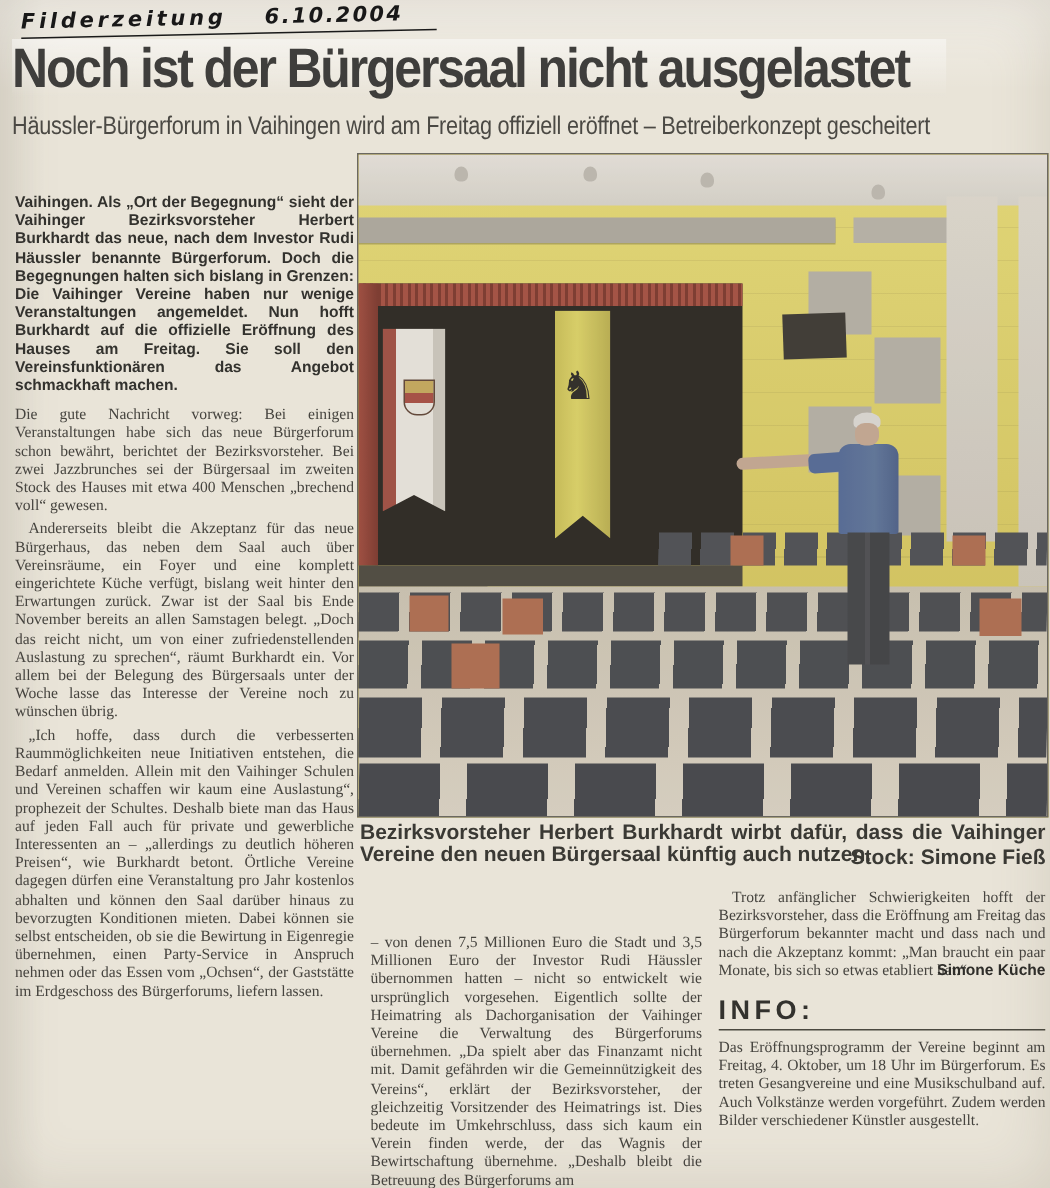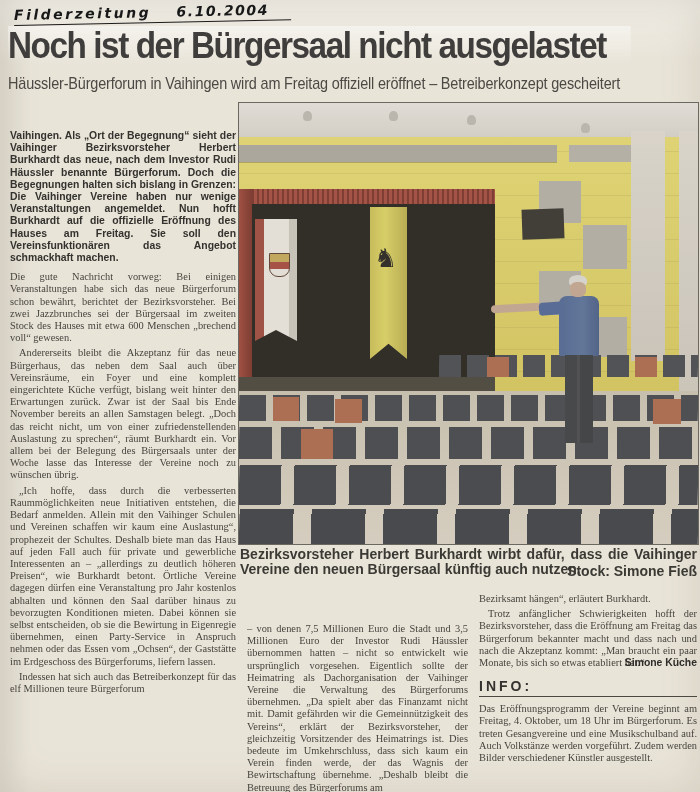--- a/index.html
+++ b/index.html
@@ -54,21 +54,21 @@
   .p-byline{position:relative;}
   .byline{
     position:absolute;right:0;bottom:0;
     font-family:"Liberation Sans", sans-serif;
     font-weight:700;font-size:10.4px;color:#2e2d29;
   }
   
   .info-box{margin-top:9px;}
   .info-title{
     font-family:"Liberation Sans", sans-serif;font-weight:700;
-    font-size:14px;letter-spacing:3px;color:#33322e;
+    font-size:18px;letter-spacing:3px;color:#33322e;
     border-bottom:1.6px solid #4a483f;padding-bottom:2px;margin-bottom:6px;
   }
   .info-text{font-size:10.4px;line-height:12.6px;text-align:justify;margin:0;}
   
   .caption{
     position:absolute;left:240px;top:547px;width:457px;height:32px;
     font-family:"Liberation Sans", sans-serif;
     font-weight:700;font-size:14px;line-height:14.5px;color:#3a3934;
     text-align:justify;
   }
@@ -132,24 +132,23 @@
   <div class="handwriting">
     <span>Filderzeitung</span>
     <span class="hw-date">6.10.2004</span>
   </div>
 
   <div class="headline">Noch ist der Bürgersaal nicht ausgelastet</div>
   <div class="subheadline">Häussler-Bürgerforum in Vaihingen wird am Freitag offiziell eröffnet – Betreiberkonzept gescheitert</div>
 
   <div class="col col-left">
     <p class="lead">Vaihingen. Als „Ort der Begegnung“ sieht der Vaihinger Bezirksvorsteher Herbert Burkhardt das neue, nach dem Investor Rudi Häussler benannte Bürgerforum. Doch die Begegnungen halten sich bislang in Grenzen: Die Vaihinger Vereine haben nur wenige Veranstaltungen angemeldet. Nun hofft Burkhardt auf die offizielle Eröffnung des Hauses am Freitag. Sie soll den Vereinsfunktionären das Angebot schmackhaft machen.</p>
-    <p>Die gute Nachricht vorweg: Bei einigen Veranstaltungen habe sich das neue Bürgerforum schon bewährt, berichtet der Bezirksvorsteher. Bei zwei Jazzbrunches sei der Bürgersaal im zweiten Stock des Hauses mit etwa 600 Menschen „brechend voll“ gewesen.</p>
+    <p>Die gute Nachricht vorweg: Bei einigen Veranstaltungen habe sich das neue Bürgerforum schon bewährt, berichtet der Bezirksvorsteher. Bei zwei Jazzbrunches sei der Bürgersaal im zweiten Stock des Hauses mit etwa 400 Menschen „brechend voll“ gewesen.</p>
     <p class="indent">Andererseits bleibt die Akzeptanz für das neue Bürgerhaus, das neben dem Saal auch über Vereinsräume, ein Foyer und eine komplett eingerichtete Küche verfügt, bislang weit hinter den Erwartungen zurück. Zwar ist der Saal bis Ende November bereits an allen Samstagen belegt. „Doch das reicht nicht, um von einer zufriedenstellenden Auslastung zu sprechen“, räumt Burkhardt ein. Vor allem bei der Belegung des Bürgersaals unter der Woche lasse das Interesse der Vereine noch zu wünschen übrig.</p>
     <p class="indent">„Ich hoffe, dass durch die verbesserten Raummöglichkeiten neue Initiativen entstehen, die Bedarf anmelden. Allein mit den Vaihinger Schulen und Vereinen schaffen wir kaum eine Auslastung“, prophezeit der Schultes. Deshalb biete man das Haus auf jeden Fall auch für private und gewerbliche Interessenten an – „allerdings zu deutlich höheren Preisen“, wie Burkhardt betont. Örtliche Vereine dagegen dürfen eine Veranstaltung pro Jahr kostenlos abhalten und können den Saal darüber hinaus zu bevorzugten Konditionen mieten. Dabei können sie selbst entscheiden, ob sie die Bewirtung in Eigenregie übernehmen, einen Party-Service in Anspruch nehmen oder das Essen vom „Ochsen“, der Gaststätte im Erdgeschoss des Bürgerforums, liefern lassen.</p>
-    <p class="indent">Indessen hat sich auch das Betreiberkonzept für das elf Millionen teure Bürgerforum</p>
   </div>
 
   <div class="photo">
     <div class="ph-wall"></div>
     <div class="ph-ceiling"></div>
     <div class="ph-lamp" style="left:64px"></div>
     <div class="ph-lamp" style="left:150px"></div>
     <div class="ph-lamp" style="left:228px;top:12px"></div>
     <div class="ph-lamp" style="left:342px;top:20px"></div>
     <div class="ph-grayband"></div>
@@ -204,21 +203,20 @@
   <div class="caption">
     <span>Bezirksvorsteher Herbert Burkhardt wirbt dafür, dass die Vaihinger Vereine den neuen Bürgersaal künftig auch nutzen.</span>
     <span class="credit">Stock: Simone Fieß</span>
   </div>
 
   <div class="col col-mid">
     <p>– von denen 7,5 Millionen Euro die Stadt und 3,5 Millionen Euro der Investor Rudi Häussler übernommen hatten – nicht so entwickelt wie ursprünglich vorgesehen. Eigentlich sollte der Heimatring als Dachorganisation der Vaihinger Vereine die Verwaltung des Bürgerforums übernehmen. „Da spielt aber das Finanzamt nicht mit. Damit gefährden wir die Gemeinnützigkeit des Vereins“, erklärt der Bezirksvorsteher, der gleichzeitig Vorsitzender des Heimatrings ist. Dies bedeute im Umkehrschluss, dass sich kaum ein Verein finden werde, der das Wagnis der Bewirtschaftung übernehme. „Deshalb bleibt die Betreuung des Bürgerforums am</p>
   </div>
 
   <div class="col col-right">
-    <p>Bezirksamt hängen“, erläutert Burkhardt.</p>
     <p class="indent p-byline">
       <span>Trotz anfänglicher Schwierigkeiten hofft der Bezirksvorsteher, dass die Eröffnung am Freitag das Bürgerforum bekannter macht und dass nach und nach die Akzeptanz kommt: „Man braucht ein paar Monate, bis sich so etwas etabliert hat.“</span>
       <span class="byline">Simone Küche</span>
     </p>
     <div class="info-box">
       <div class="info-title">INFO:</div>
       <p class="info-text">Das Eröffnungsprogramm der Vereine beginnt am Freitag, 4. Oktober, um 18 Uhr im Bürgerforum. Es treten Gesangvereine und eine Musikschulband auf. Auch Volkstänze werden vorgeführt. Zudem werden Bilder verschiedener Künstler ausgestellt.</p>
     </div>
   </div>
 

